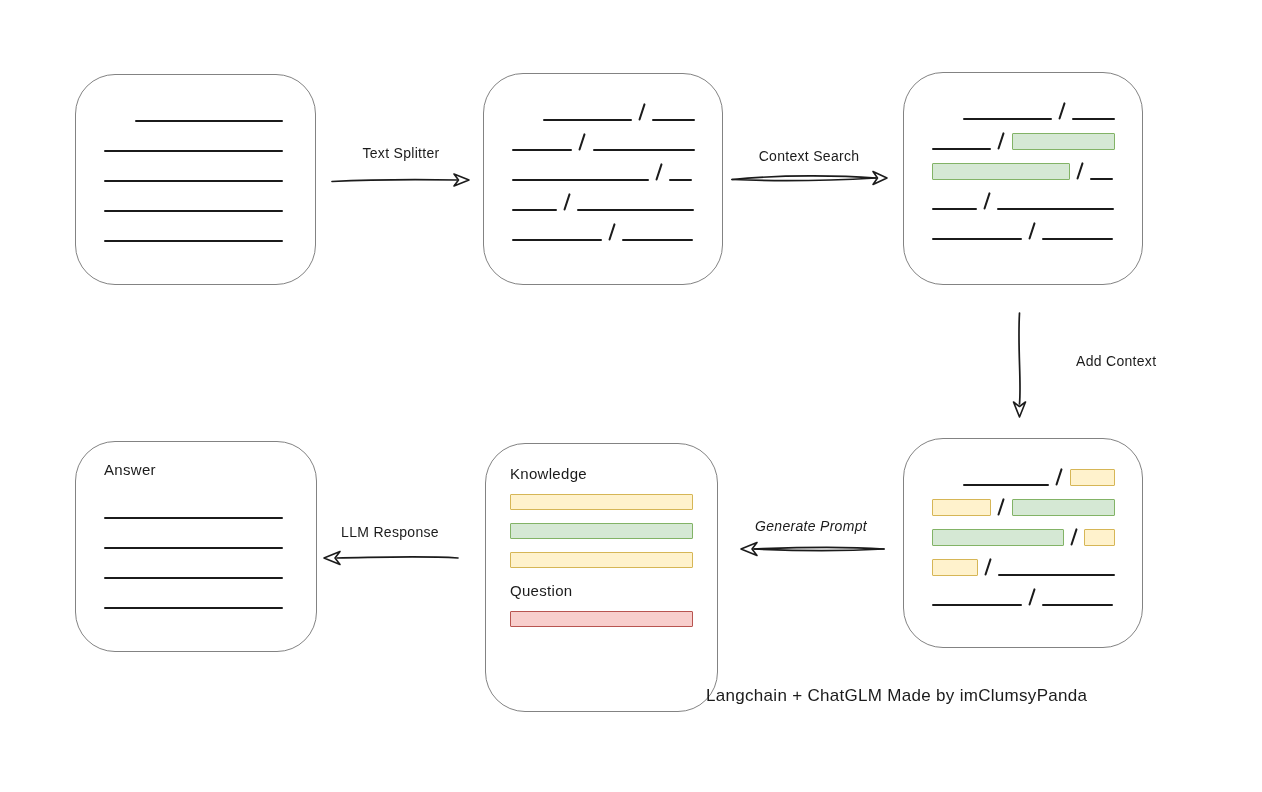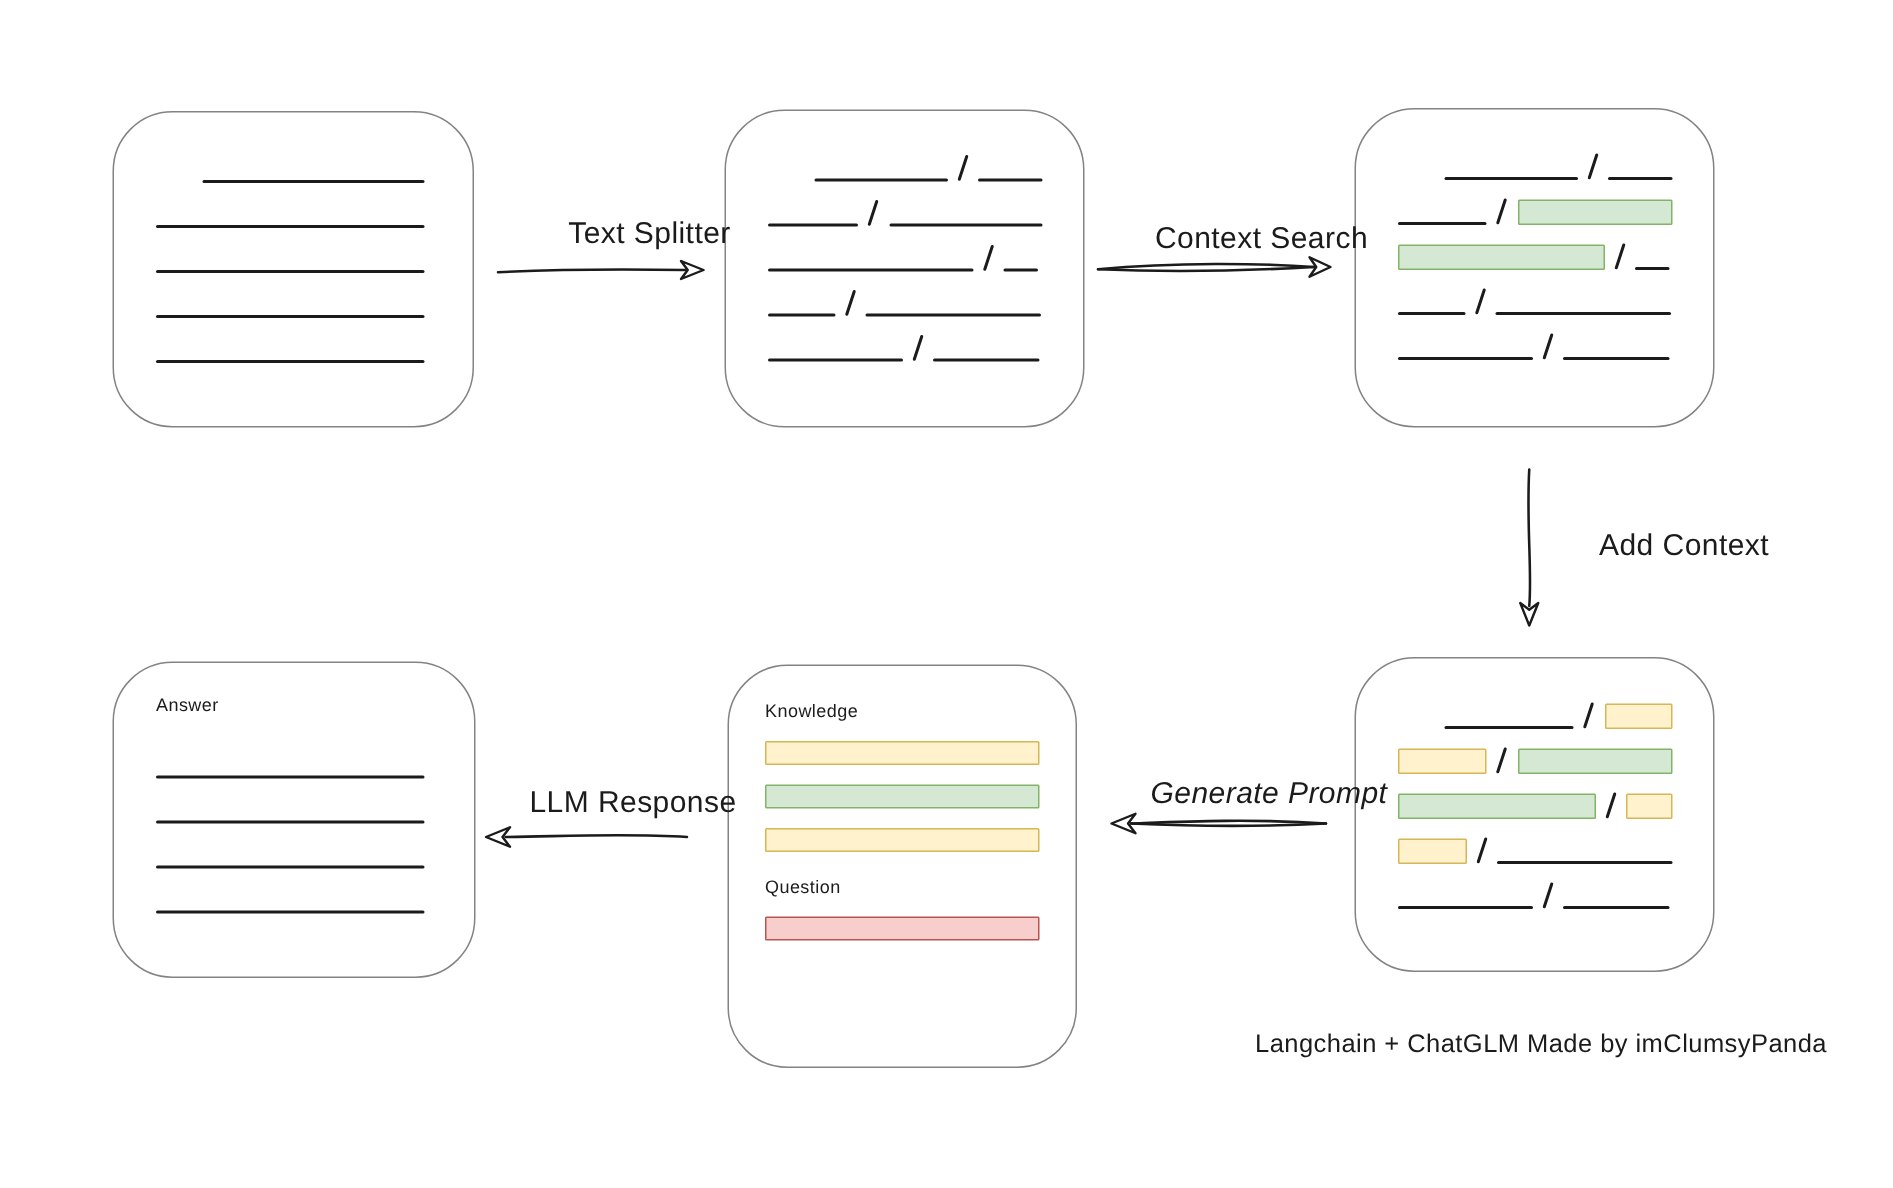--- a/index.html
+++ b/index.html
@@ -45,48 +45,47 @@
   .slash {
     width: 2.4px; height: 18px;
     background: var(--line, #1b1b1b);
     transform: rotate(18deg);
     margin: 0 9px;
     border-radius: 1px;
     flex-shrink: 0;
   }
   
   .node-label {
-    font-size: 12px;
+    font-size: 15px;
     font-weight: 500;
     letter-spacing: 0.3px;
     line-height: 20px;
     margin-bottom: 10px;
   }
   .node-answer .node-label { margin-bottom: 22px; }
   .node-prompt .q-label { margin-top: 13px; }
   .bars .chunk-row { height: 16px; margin-bottom: 13px; }
   .bars .seg-chip { height: 16px; }
   
   .arrow { position: absolute; overflow: visible; }
   .shaft { fill: none; stroke: var(--line, #1b1b1b); stroke-width: 1.7; stroke-linecap: round; }
   .head  { fill: #ffffff; stroke: var(--line, #1b1b1b); stroke-width: 1.6; stroke-linejoin: round; }
   
   .edge-label {
     position: absolute;
-    font-size: 20px;
+    font-size: 14px;
     font-weight: 500;
     letter-spacing: 0.3px;
     text-align: center;
     white-space: nowrap;
-    margin-left: 32px;
   }
   .footer {
     position: absolute;
-    left: 742px; top: 686px; width: 476px;
-    text-align: right;
+    left: 706px; top: 686px; width: 476px;
+    text-align: left;
     font-size: 17px;
     font-weight: 500;
     letter-spacing: 0.3px;
     white-space: nowrap;
   }
 </style>
 </head>
 <body>
 
 <div class="canvas">
@@ -250,21 +249,21 @@
     <path class="shaft" d="M3 12.5 C55 7.5 112 8.5 147 11"></path>
     <path class="shaft" d="M3 12.5 C60 15 112 13 147 11"></path>
     <path class="head" d="M144 4.5 L158 11 L144 17.5 L148.5 11 Z"></path>
   </svg>
   <div class="edge-label" style="left:729px; top:148px; width:160px;">Context Search</div>
 
   <svg class="arrow" style="left:1008px; top:311px;" width="24" height="110" viewBox="0 0 24 110">
     <path class="shaft" d="M11.5 2 C9.5 38 13.5 70 11.5 93"></path>
     <path class="head" d="M5.5 91 L11.5 106 L17.5 91 L11.5 95.5 Z"></path>
   </svg>
-  <div class="edge-label" style="left:1034px; top:353px; width:130px; text-align:left;">Add Context</div>
+  <div class="edge-label" style="left:1076px; top:353px; width:130px; text-align:left;">Add Context</div>
 
   <svg class="arrow" style="left:737px; top:538px;" width="150" height="22" viewBox="0 0 150 22">
     <path class="shaft" d="M147 11 C95 7.5 45 10 17 11"></path>
     <path class="shaft" d="M147 11 C100 13.5 50 12.5 17 11"></path>
     <path class="head" d="M20 4.5 L4 11 L20 17.5 L15 11 Z"></path>
   </svg>
   <div class="edge-label" style="left:735px; top:518px; width:152px;font-style:italic;">Generate Prompt</div>
 
   <svg class="arrow" style="left:320px; top:548px;" width="140" height="20" viewBox="0 0 140 20">
     <path class="shaft" d="M138 10 C98 7.5 58 9.5 17 10"></path>

